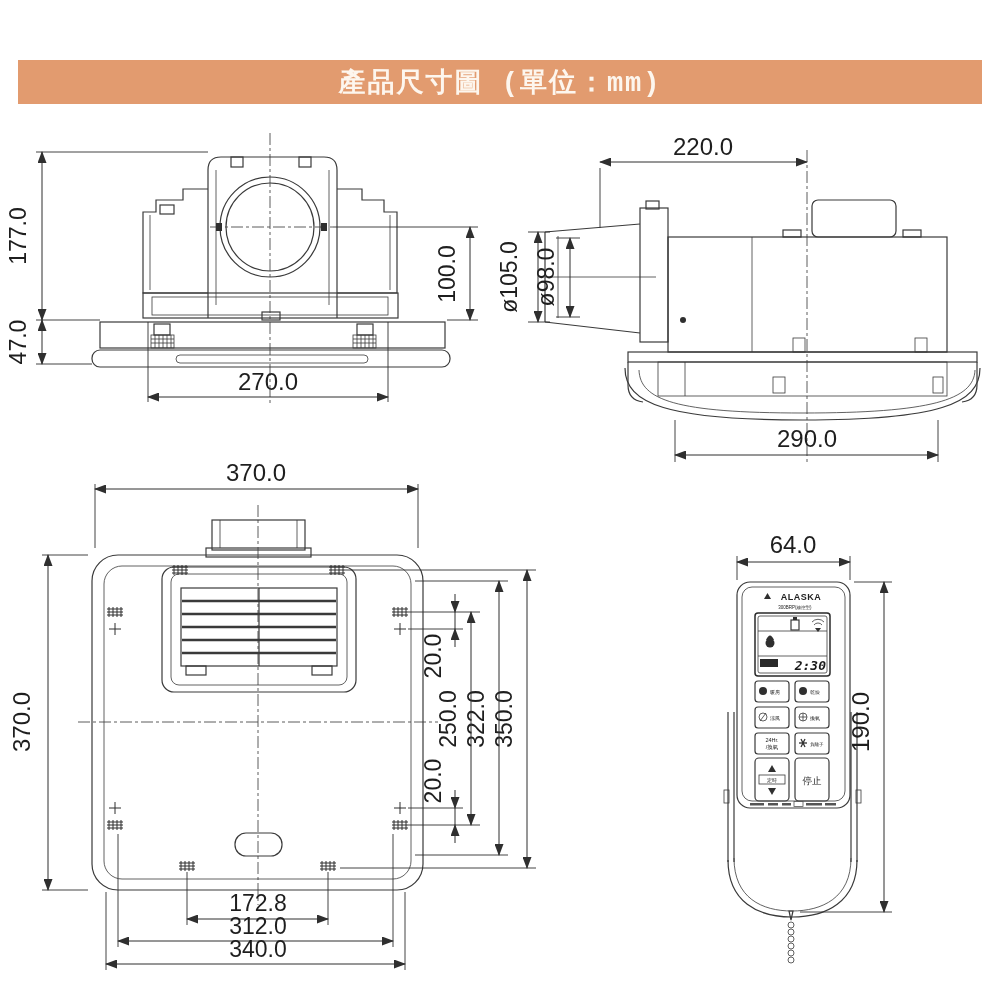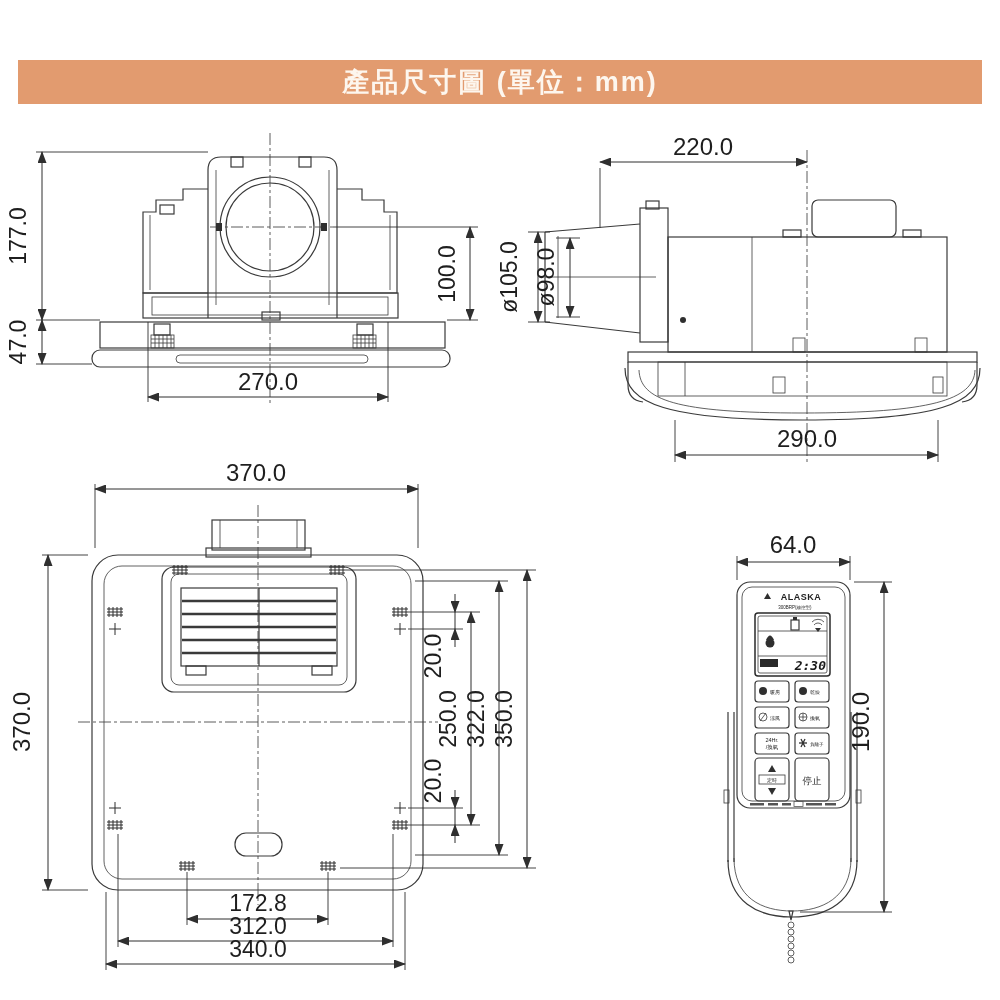--- a/index.html
+++ b/index.html
@@ -18,21 +18,21 @@
   .dimtxt{font-family:"Liberation Sans",sans-serif;font-size:23px;fill:#1e1e1e;}
   .dimtxt24{font-family:"Liberation Sans",sans-serif;font-size:24px;fill:#1e1e1e;}
   .microtxt{font-family:"Liberation Sans",sans-serif;fill:#222;}
   .segtime{font-family:"DejaVu Sans Mono",monospace;font-style:italic;font-weight:bold;}
 </style>
 </head>
 <body>
 
 <div id="canvas">
 
-  <div id="titlebar" style="background:#E29B6F;" x-bg="#E29B6F">
+  <div id="titlebar" style="background:#E29B6F;font-family:Liberation Mono, monospace;" x-bg="#E29B6F">
     <span class="ttl">產品尺寸圖 (單位：mm)</span>
   </div>
 
   <svg width="1000" height="1000" viewBox="0 0 1000 1000">
     <defs>
       <marker id="ah" markerWidth="12" markerHeight="9" refX="11" refY="4.5" orient="auto-start-reverse">
         <path d="M0,0 L12,4.5 L0,9 Z" fill="#2f2f2f"></path>
       </marker>
       <g id="sh" stroke="#2f2f2f" stroke-width="1">
         <line x1="-6" y1="-5" x2="-6" y2="5"></line>

